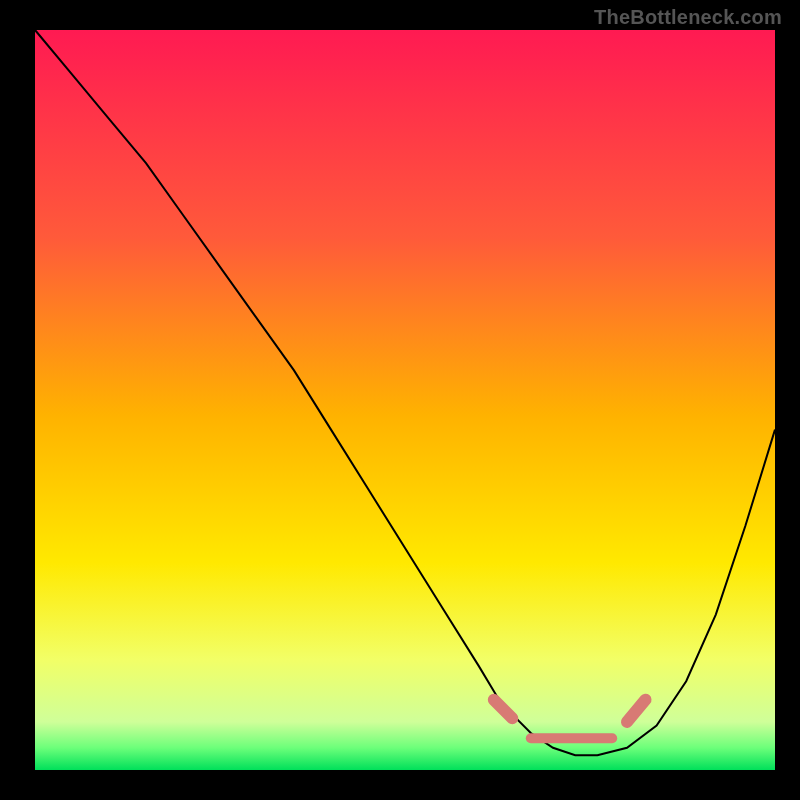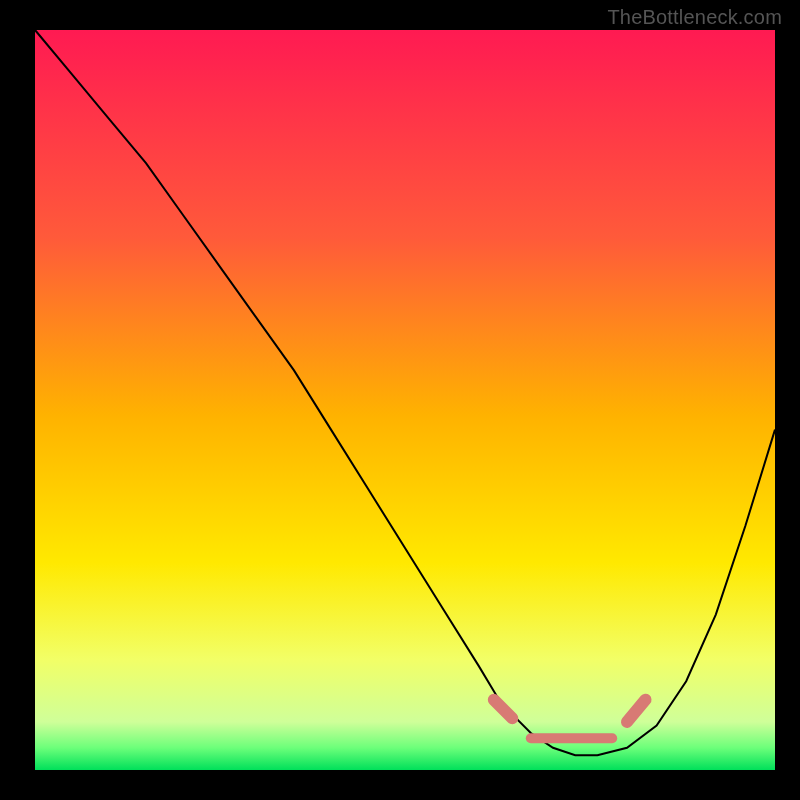--- a/index.html
+++ b/index.html
@@ -16,21 +16,21 @@
     top: 0;
     width: 800px;
     height: 800px;
   }
   .watermark {
     position: absolute;
     top: 6px;
     right: 18px;
     font-family: Arial, Helvetica, sans-serif;
     font-size: 20px;
-    font-weight: normal;
+    font-weight: bold;
     color: #555;
     letter-spacing: 0.2px;
     user-select: none;
   }
 </style>
 </head>
 <body>
 
 <div class="chart-wrap">
   <svg id="chart-svg" width="800" height="800" viewBox="0 0 800 800">

